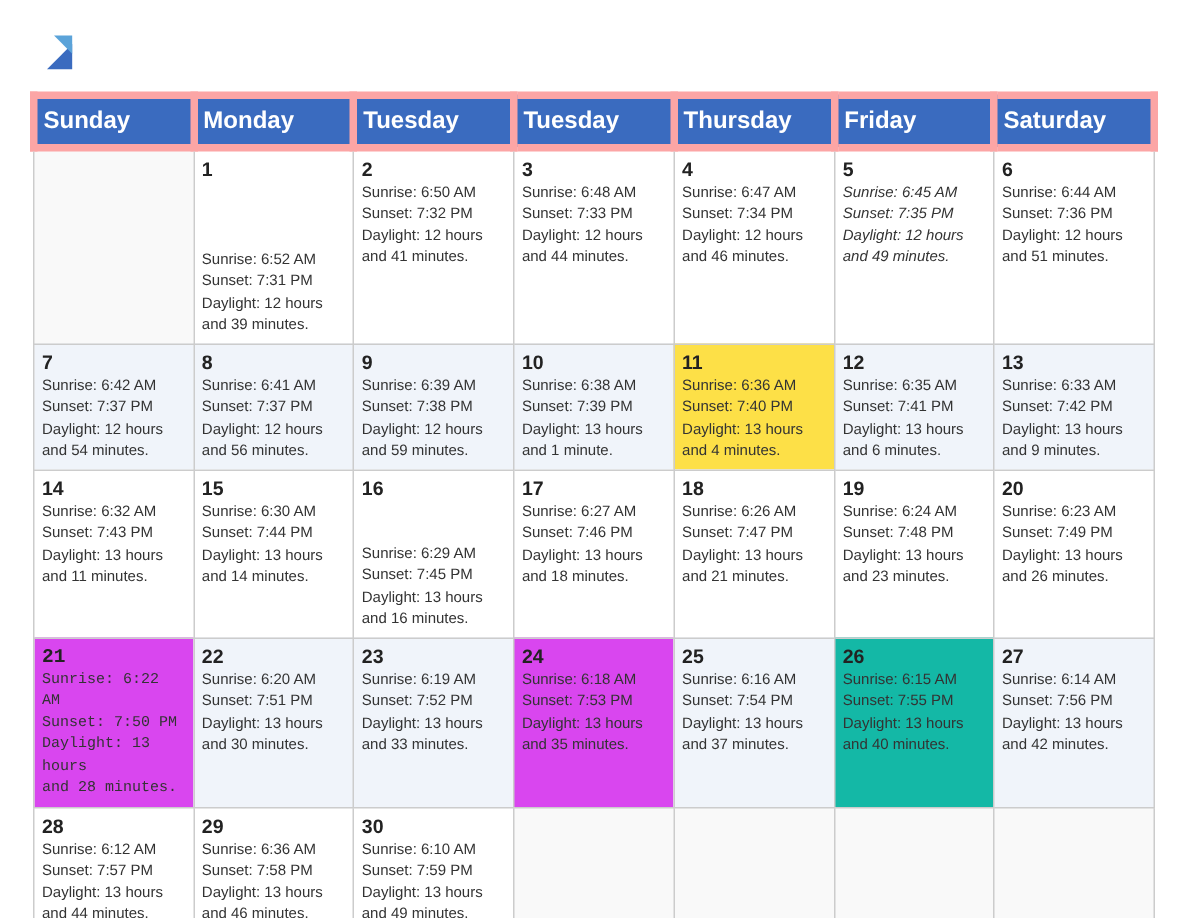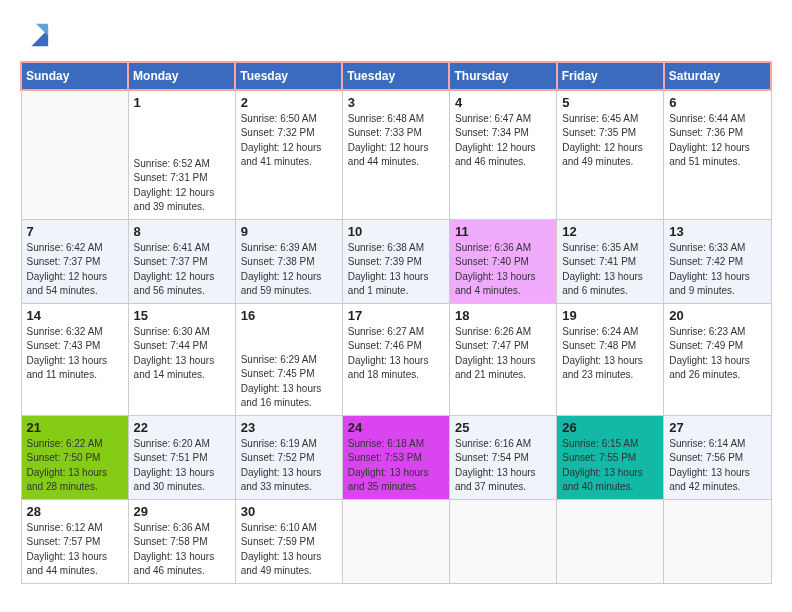--- a/index.html
+++ b/index.html
@@ -49,25 +49,25 @@
       margin-top: 2px;
     }
     .calendar {
       width: 100%;
       border-collapse: collapse;
       margin-top: 8px;
     }
     .calendar th {
       background: #3a6bbf;
       color: #fff;
-      font-size: 12px;
+      font-size: 16px;
       font-weight: bold;
       padding: 6px 4px;
       text-align: left;
-      border: 2px solid #fca5a5;
+      border: 5px solid #fca5a5;
     }
     .calendar td {
       border: 1px solid #ccc;
       vertical-align: top;
       padding: 4px 5px;
       width: 108px;
       min-height: 80px;
       background: #fff;
     }
     .calendar tr:nth-child(even) td {
@@ -147,21 +147,21 @@
         </td>
         <td>
           <div class="day-number">4</div>
           <div class="day-info" style="white-space: pre-line;">Sunrise: 6:47 AM
 Sunset: 7:34 PM
 Daylight: 12 hours
 and 46 minutes.</div>
         </td>
         <td>
           <div class="day-number">5</div>
-          <div class="day-info" style="white-space: pre-line;">Sunrise: 6:45 AM
+          <div class="day-info" style="white-space: pre-line; font-style: italic;">Sunrise: 6:45 AM
 Sunset: 7:35 PM
 Daylight: 12 hours
 and 49 minutes.</div>
         </td>
         <td>
           <div class="day-number">6</div>
           <div class="day-info" style="white-space: pre-line;">Sunrise: 6:44 AM
 Sunset: 7:36 PM
 Daylight: 12 hours
 and 51 minutes.</div>
@@ -189,21 +189,21 @@
 Daylight: 12 hours
 and 59 minutes.</div>
         </td>
         <td style="background: rgb(240, 244, 250);">
           <div class="day-number">10</div>
           <div class="day-info" style="white-space: pre-line;">Sunrise: 6:38 AM
 Sunset: 7:39 PM
 Daylight: 13 hours
 and 1 minute.</div>
         </td>
-        <td style="background: #f0abfc;">
+        <td style="background: #fde047;">
           <div class="day-number">11</div>
           <div class="day-info" style="white-space: pre-line;">Sunrise: 6:36 AM
 Sunset: 7:40 PM
 Daylight: 13 hours
 and 4 minutes.</div>
         </td>
         <td style="background: rgb(240, 244, 250);">
           <div class="day-number">12</div>
           <div class="day-info" style="white-space: pre-line;">Sunrise: 6:35 AM
 Sunset: 7:41 PM
@@ -263,21 +263,21 @@
         </td>
         <td>
           <div class="day-number">20</div>
           <div class="day-info" style="white-space: pre-line;">Sunrise: 6:23 AM
 Sunset: 7:49 PM
 Daylight: 13 hours
 and 26 minutes.</div>
         </td>
       </tr>
       <tr>
-        <td style="background: #84cc16;">
+        <td style="background: #d946ef; font-family: Liberation Mono, monospace;">
           <div class="day-number">21</div>
           <div class="day-info" style="white-space: pre-line;">Sunrise: 6:22 AM
 Sunset: 7:50 PM
 Daylight: 13 hours
 and 28 minutes.</div>
         </td>
         <td style="background: rgb(240, 244, 250);">
           <div class="day-number">22</div>
           <div class="day-info" style="white-space: pre-line;">Sunrise: 6:20 AM
 Sunset: 7:51 PM

